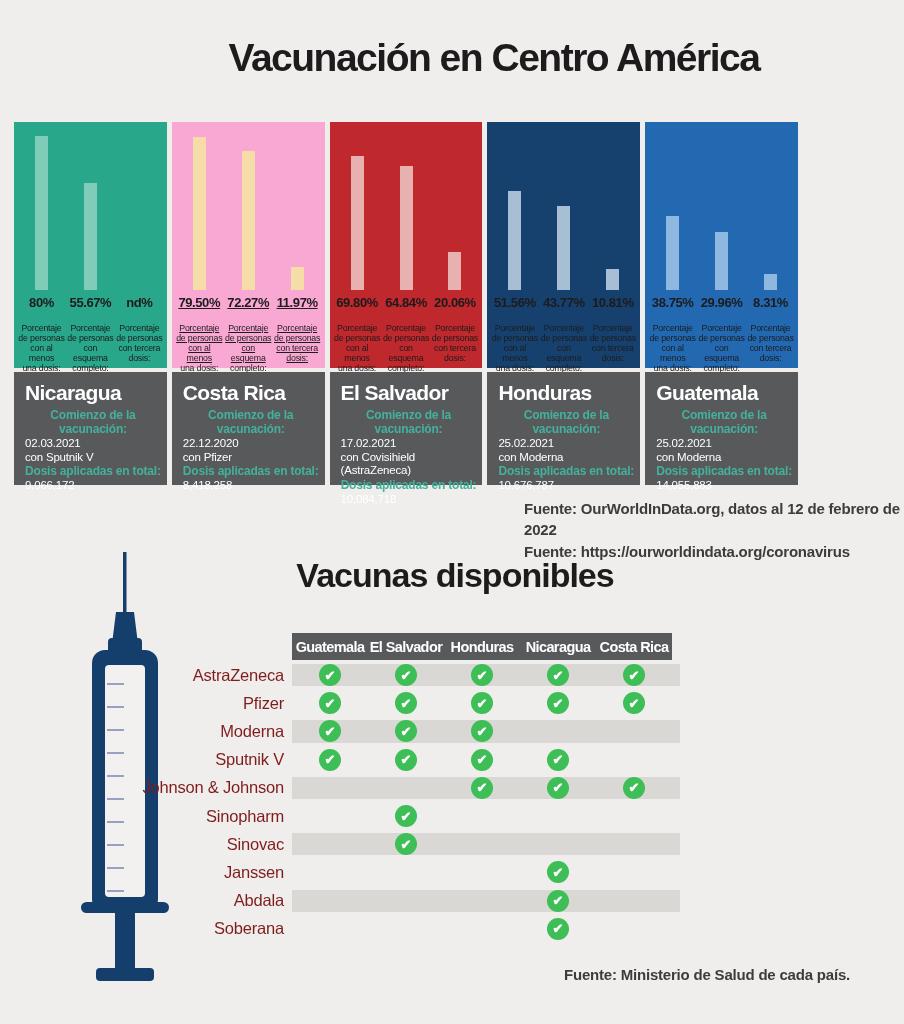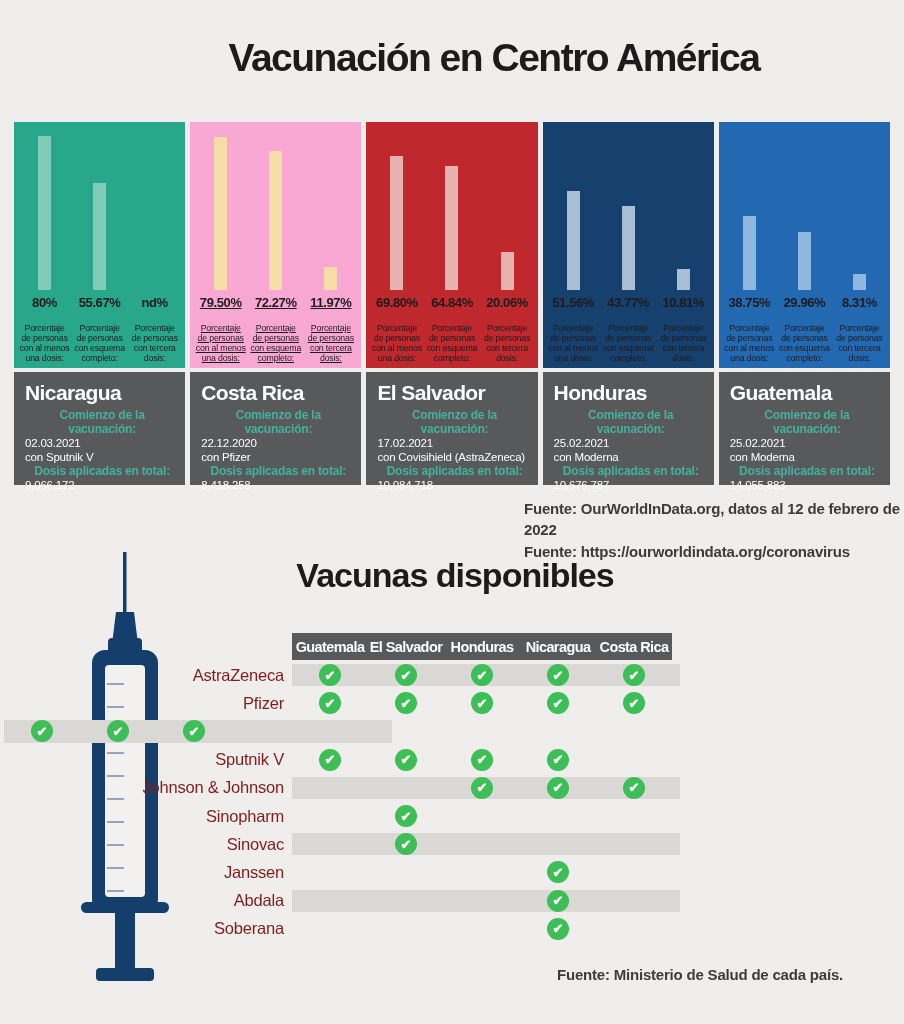--- a/index.html
+++ b/index.html
@@ -2,21 +2,21 @@
 <html><head>
 <meta charset="utf-8">
 <style>
   html,body{margin:0;padding:0;background:#e4e3e1;}
   .stage{position:relative;width:904px;height:1024px;background:#EFEEEC;
          font-family:"Liberation Sans",sans-serif;color:#1D1B1C;overflow:hidden;}
 
   .main-title{position:absolute;top:36px;left:0;width:100%;text-align:center;
               font-size:39px;font-weight:bold;letter-spacing:-1.5px;margin-left:42px;}
 
-  .panels,.cards{position:absolute;left:14px;width:876px;display:grid;
+  .panels,.cards{position:absolute;left:14px;width:784px;display:grid;
                  grid-template-columns:repeat(5,1fr);gap:5px;}
   .panels{top:122px;}
   .panel{height:246px;display:flex;padding:0 3px;box-sizing:border-box;}
   .bar-col{flex:1;display:flex;flex-direction:column;justify-content:flex-end;align-items:center;}
   .bar{width:13px;margin-bottom:5px;}
   .pct{font-size:13px;font-weight:bold;height:15px;line-height:15px;letter-spacing:-0.4px;}
   .cap{font-size:8.8px;line-height:1.13;text-align:center;white-space:pre-line;
        height:40px;margin-top:14px;margin-bottom:4px;letter-spacing:-0.2px;}
 
   .cards{top:372px;}
@@ -41,21 +41,21 @@
   .vrow{display:flex;align-items:center;height:28.2px;}
   .vlabel{width:288px;box-sizing:border-box;text-align:right;font-size:16.5px;
           padding-right:4px;letter-spacing:-0.2px;color:#7f1d1d;}
   .vcells{position:relative;width:388px;height:100%;margin-left:4px;}
   .vband{position:absolute;left:0;right:0;top:3px;bottom:3px;background:#D9D8D5;}
   .vchecks{position:absolute;left:0;top:0;width:380px;height:100%;display:flex;}
   .vcell{flex:1;display:flex;align-items:center;justify-content:center;}
   .check{width:22px;height:22px;border-radius:50%;background:#3EBE56;color:#fff;
          font-size:13px;font-weight:bold;display:flex;align-items:center;justify-content:center;}
 
-  .src-bottom{position:absolute;left:550px;top:966px;width:300px;text-align:center;
+  .src-bottom{position:absolute;left:550px;top:966px;width:300px;text-align:right;
               font-size:15px;font-weight:bold;color:#3C3C3C;letter-spacing:-0.2px;}
 </style>
 </head>
 <body>
 
 <div class="stage">
 
   <div class="main-title">Vacunación en Centro América</div>
 
   <div class="panels">
@@ -323,20 +323,21 @@
               <span class="check">✔</span>
             </div>
             <div class="vcell">
               <span class="check">✔</span>
             </div>
           </div>
     </div>
   </div>
 
   <div class="vrow">
+    <div class="vlabel">Moderna</div>
     <div class="vcells">
       <div class="vband"></div>
       <div class="vchecks">
             <div class="vcell">
               <span class="check">✔</span>
             </div>
             <div class="vcell">
               <span class="check">✔</span>
             </div>
             <div class="vcell">

